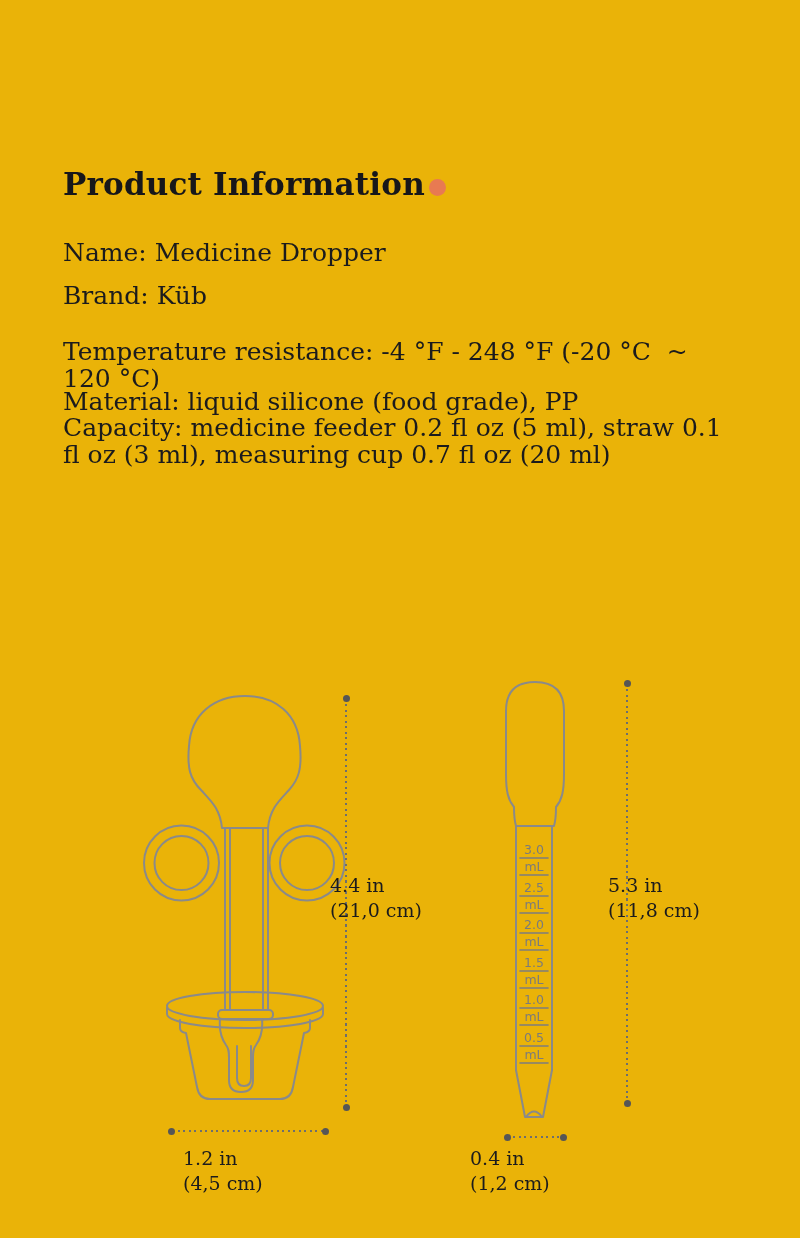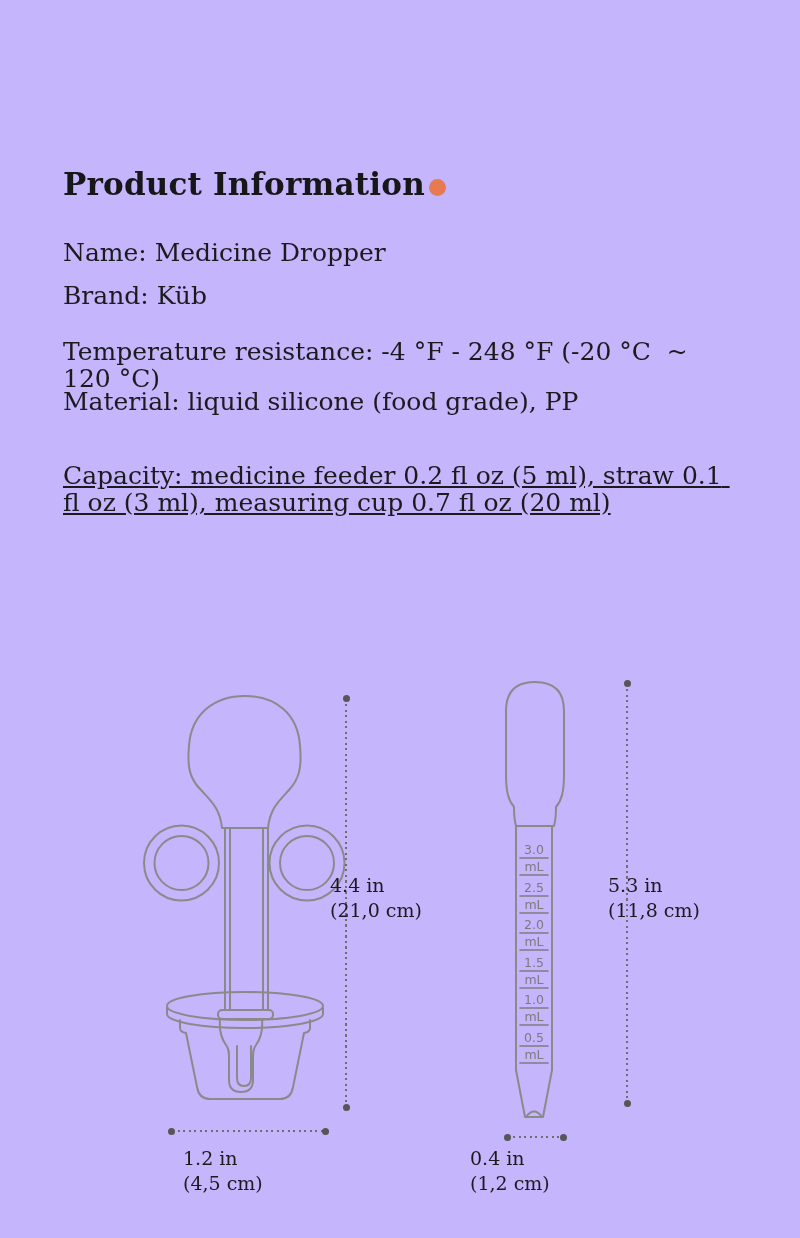--- a/index.html
+++ b/index.html
@@ -1,27 +1,27 @@
 <!DOCTYPE html>
 <html><head>
 <meta charset="utf-8">
 <style>
   html,body{margin:0;padding:0;background:#f5f4f2;}
-  #page{position:relative;width:800px;height:1238px;background:#c4b5fd;overflow:hidden;
+  #page{position:relative;width:800px;height:1238px;background:#eab308;overflow:hidden;
         font-family:"DejaVu Serif","Liberation Serif",serif;color:#1b1b1d;}
 
   .title{position:absolute;left:63px;top:166px;font-size:31px;font-weight:700;
          letter-spacing:.2px;color:#17171a;white-space:nowrap;}
   .title .dot{display:inline-block;width:17px;height:17px;border-radius:50%;
               background:#e87a52;margin-left:4px;position:relative;top:1px;}
 
   .spec{position:absolute;left:63px;font-size:25px;line-height:27px;color:#1b1b1d;
         white-space:pre-wrap;max-width:680px;}
   .spec.s0{top:239px;} .spec.s1{top:282px;} .spec.s2{top:338px;}
-  .spec.s3{top:388px;} .spec.s4{top:462px;text-decoration:underline;}
+  .spec.s3{top:388px;} .spec.s4{top:414px;}
 
   svg.fig{position:absolute;overflow:visible;}
   .fig path,.fig circle,.fig ellipse,.fig rect,.fig line{
      fill:none;stroke:#8a8a8a;stroke-width:2;stroke-linecap:round;stroke-linejoin:round;}
   .fig line.tick{stroke:#7d7d7d;stroke-width:1.6;}
   .fig text{fill:#7b7b7b;font-family:"DejaVu Sans","Liberation Sans",sans-serif;
             font-size:12.5px;text-anchor:middle;stroke:none;}
 
   .dim{position:absolute;}
   .dim.v{width:2px;background:repeating-linear-gradient(to bottom,#6e6e6e 0 2px,transparent 2px 5.5px);}

